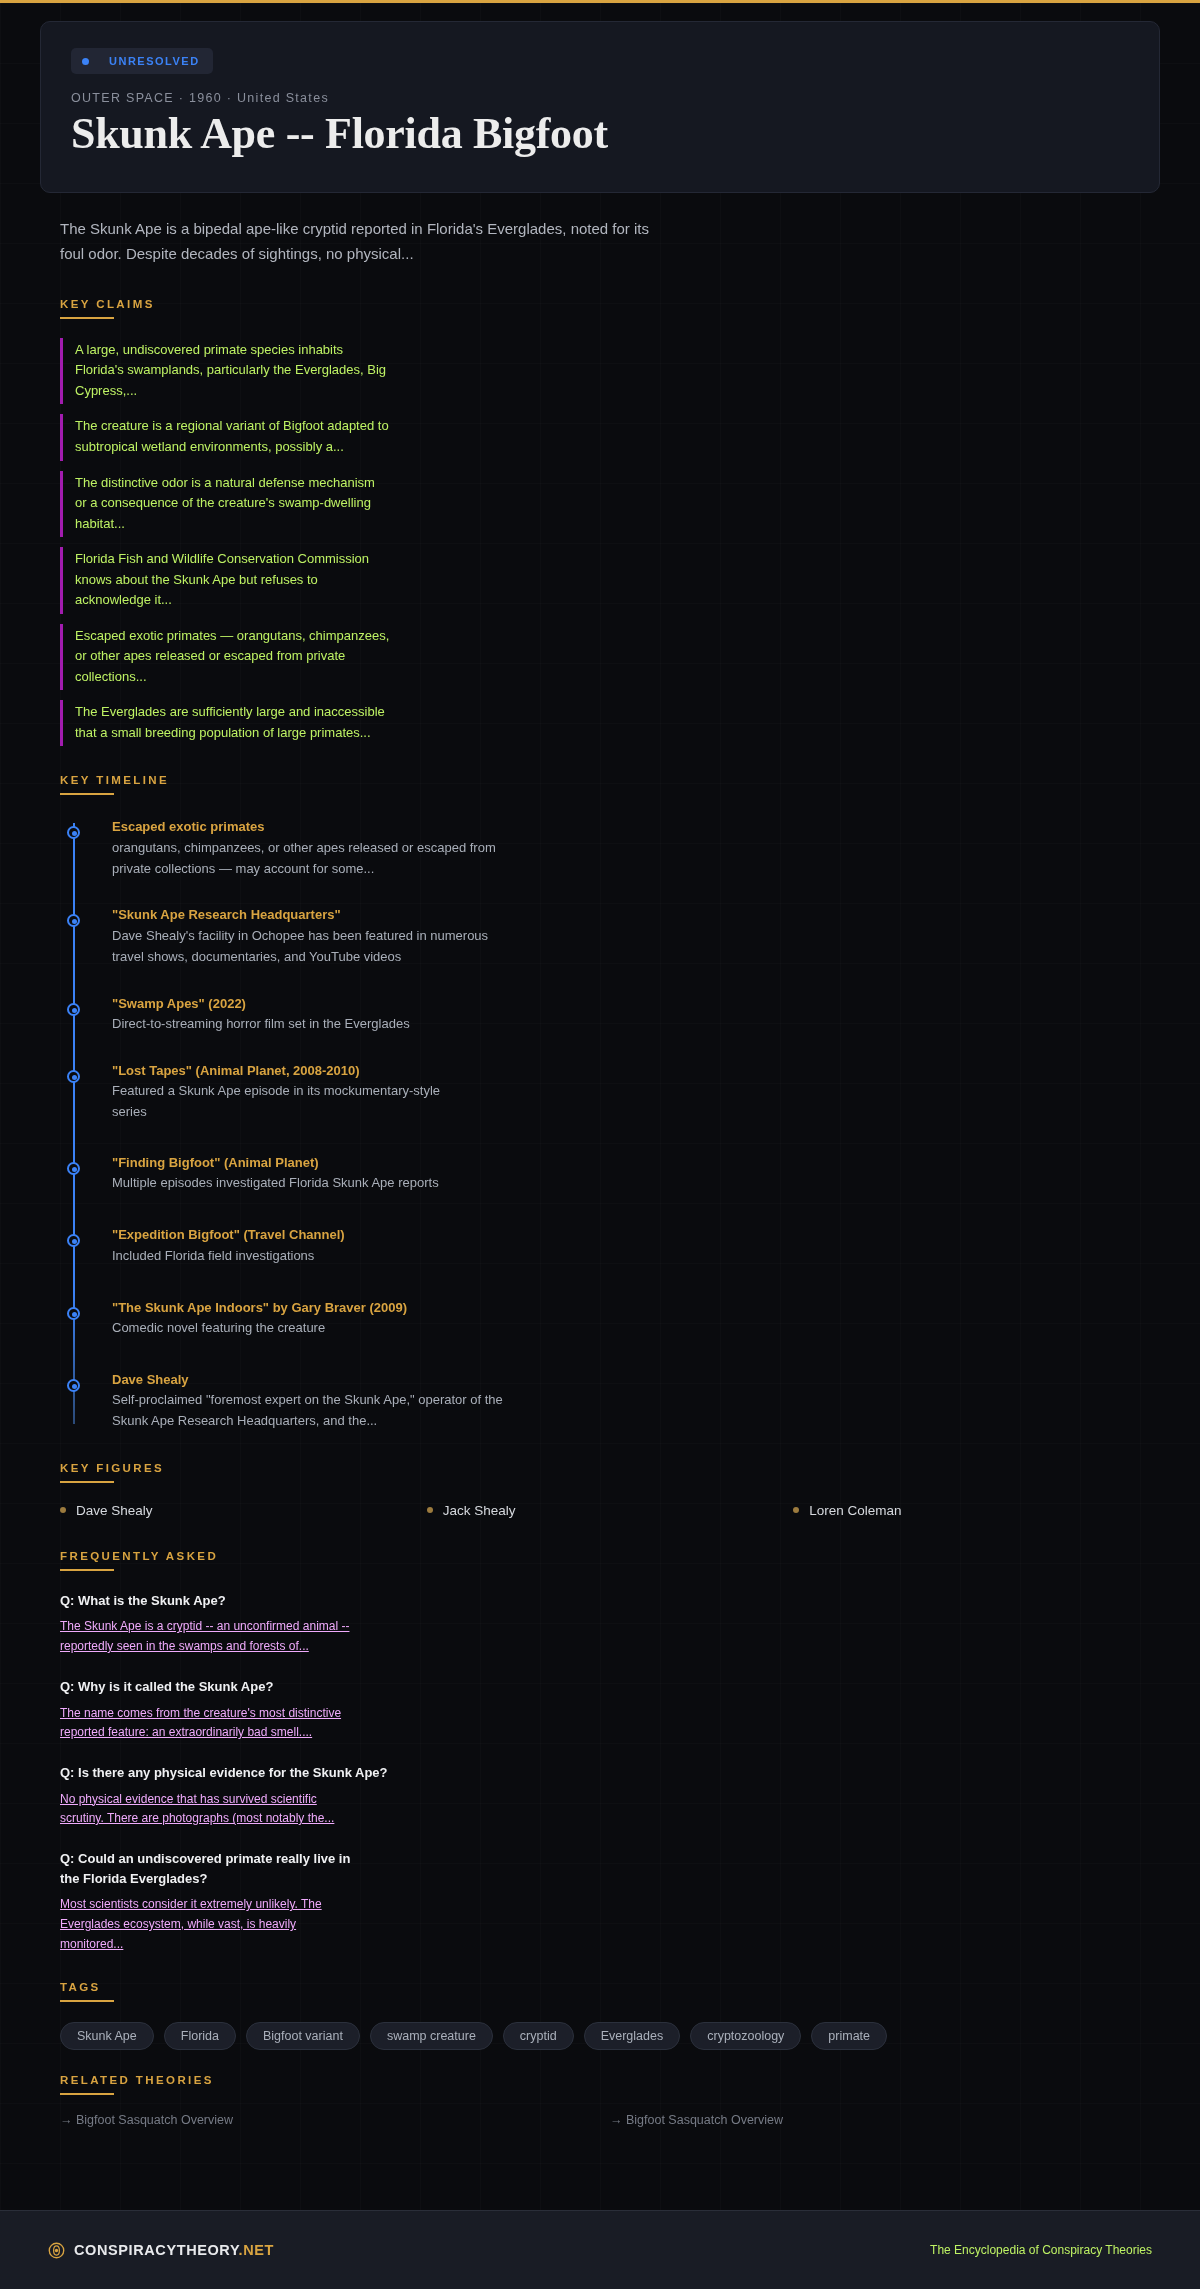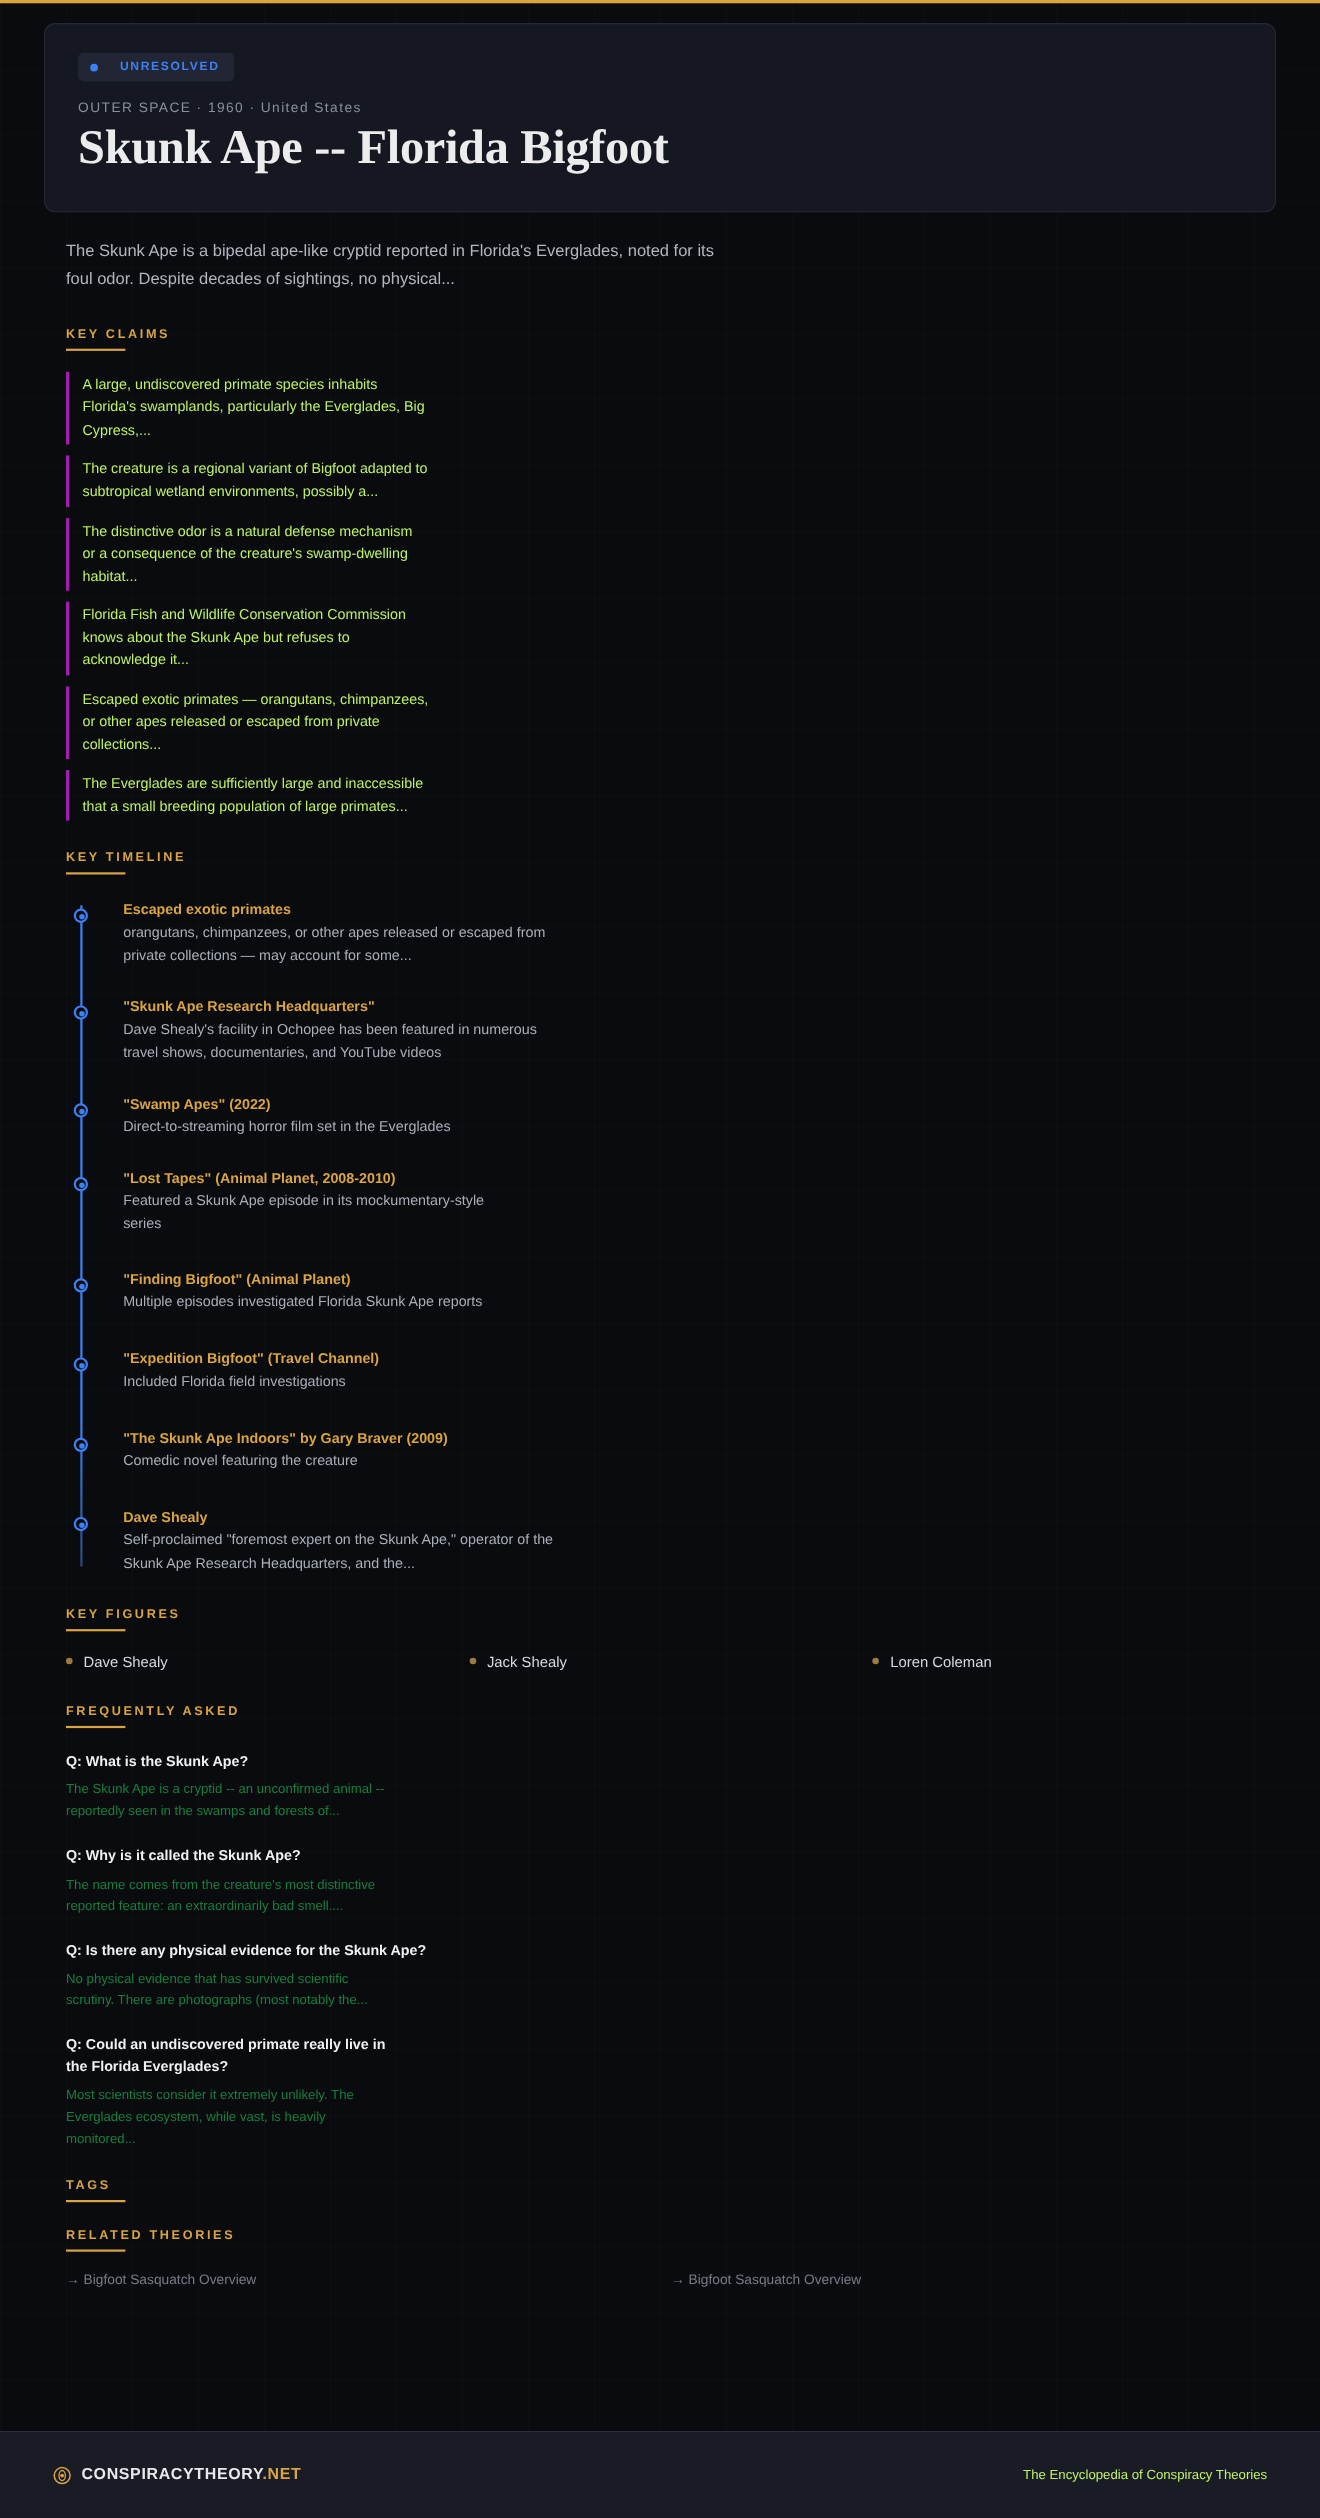--- a/index.html
+++ b/index.html
@@ -173,24 +173,25 @@
   .faq-item{ margin-bottom:20px; }
   .faq-q{
     color:#f0f1f3;
     font-size:13px;
     font-weight:bold;
     line-height:1.5;
     max-width:300px;
   }
   .faq-a{
     margin-top:7px;
-    color:#15803d;
+    color:#f0abfc;
     font-size:12px;
     line-height:1.65;
     max-width:290px;
+    text-decoration:underline;
   }
 
   
   .tags{
     margin-top:20px;
     display:flex;
     flex-wrap:wrap;
     gap:10px;
     align-items:center;
   }
@@ -372,20 +373,30 @@
         <div class="faq-item">
           <div class="faq-q">Q: Could an undiscovered primate really live in the Florida Everglades?</div>
           <div class="faq-a">Most scientists consider it extremely unlikely. The Everglades ecosystem, while vast, is heavily monitored...</div>
         </div>
       </div>
     </div>
 
     <div class="section" style="margin-top:26px;">
       <div class="sec-head">TAGS</div>
       <div class="sec-rule"></div>
+      <div class="tags">
+        <span class="tag">Skunk Ape</span>
+        <span class="tag">Florida</span>
+        <span class="tag">Bigfoot variant</span>
+        <span class="tag">swamp creature</span>
+        <span class="tag">cryptid</span>
+        <span class="tag">Everglades</span>
+        <span class="tag">cryptozoology</span>
+        <span class="tag">primate</span>
+      </div>
     </div>
 
     <div class="section" style="margin-top:24px;">
       <div class="sec-head">RELATED THEORIES</div>
       <div class="sec-rule"></div>
       <div class="related">
         <a class="rel" href="#" style="text-decoration:none;">→ Bigfoot Sasquatch Overview</a>
         <a class="rel" href="#" style="text-decoration:none;">→ Bigfoot Sasquatch Overview</a>
       </div>
     </div>

